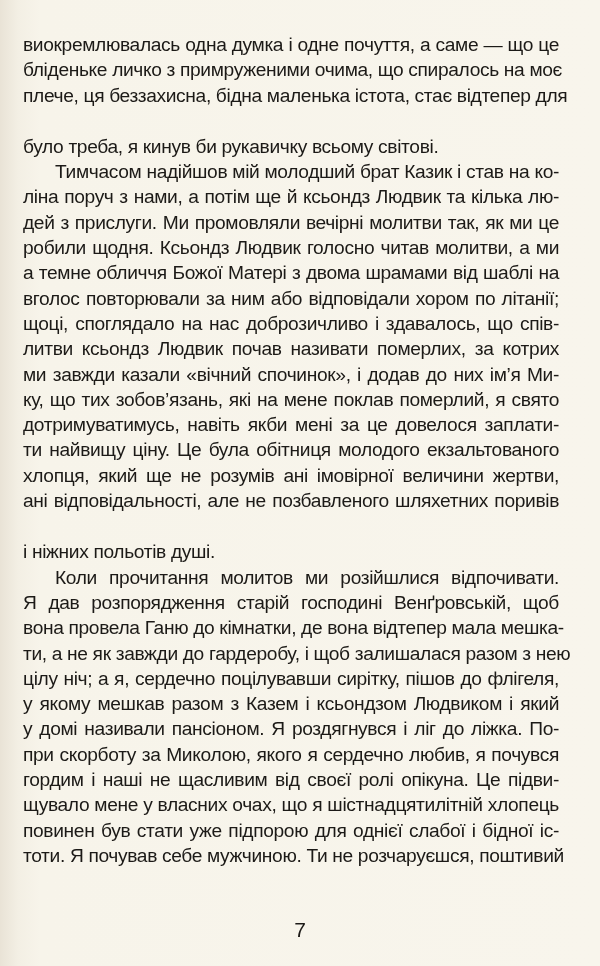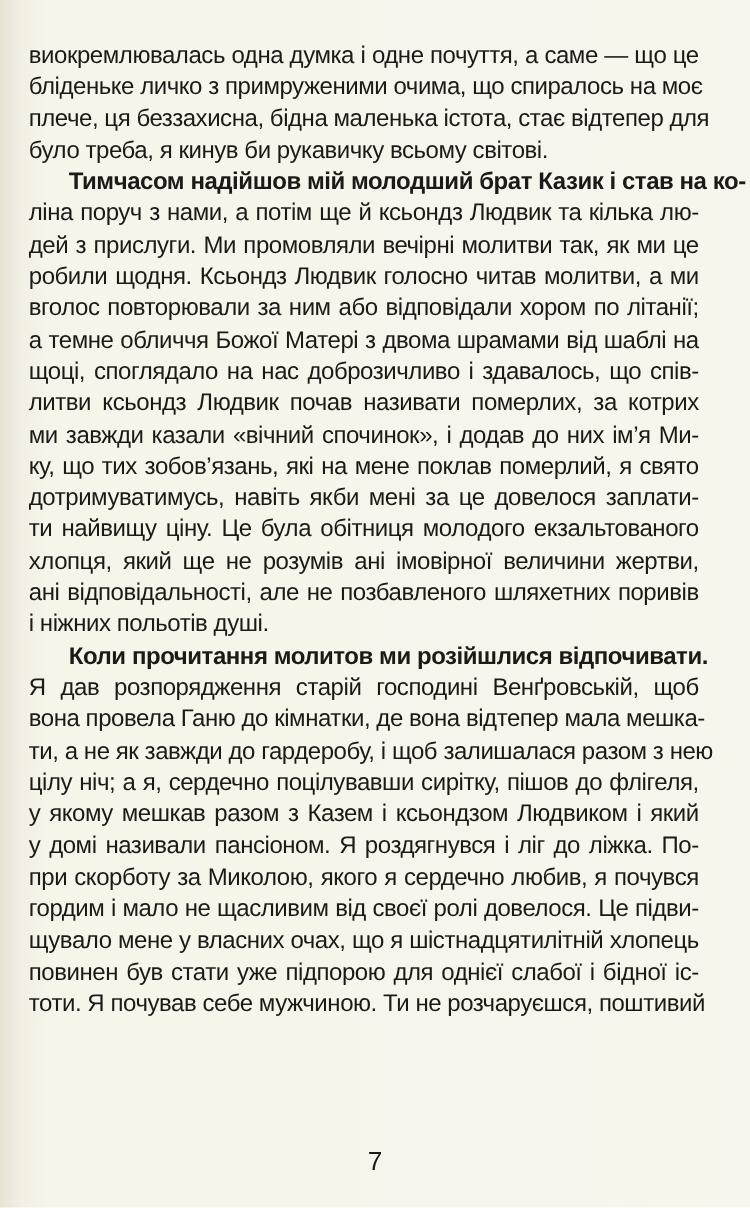--- a/index.html
+++ b/index.html
@@ -14,22 +14,22 @@
     position:absolute; left:23px; top:32px; width:536px;
     font-family: "Liberation Sans Narrow", "Liberation Sans", sans-serif;
     font-size:19.2px;
     line-height:25.3px;
     letter-spacing:-0.35px;
   }
   .line {
     display:block; white-space:nowrap; height:25.3px;
     text-align:justify; text-align-last:justify;
   }
-  .line.last { text-align-last:left; }
-  .line.indent { padding-left:32px;font-weight:bold; }
+  .line.last { text-align-last:left;margin-top:26px; }
+  .line.indent { padding-left:32px; }
   .pagenum {
     position:absolute; left:0; width:600px; top:918px;
     text-align:center; font-size:21px; font-family:"Liberation Sans", sans-serif;
     color:#1c1a17;
   }
 </style>
 </head>
 <body>
 
 <div class="page">
@@ -39,42 +39,42 @@
     <span class="line">бліденьке личко з примруженими очима, що спиралось на моє</span>
     <span class="line">плече, ця беззахисна, бідна маленька істота, стає відтепер для</span>
     <span class="line last">було треба, я кинув би рукавичку всьому світові.</span>
   </div>
 
   <div>
     <span class="line indent">Тимчасом надійшов мій молодший брат Казик і став на ко-</span>
     <span class="line">ліна поруч з нами, а потім ще й ксьондз Людвик та кілька лю-</span>
     <span class="line">дей з прислуги. Ми промовляли вечірні молитви так, як ми це</span>
     <span class="line">робили щодня. Ксьондз Людвик голосно читав молитви, а ми</span>
+    <span class="line">а темне обличчя Божої Матері з двома шрамами від шаблі на</span>
     <span class="line">вголос повторювали за ним або відповідали хором по літанії;</span>
-    <span class="line">а темне обличчя Божої Матері з двома шрамами від шаблі на</span>
     <span class="line">щоці, споглядало на нас доброзичливо і здавалось, що спів-</span>
     <span class="line">литви ксьондз Людвик почав називати померлих, за котрих</span>
     <span class="line">ми завжди казали «вічний спочинок», і додав до них ім’я Ми-</span>
     <span class="line">ку, що тих зобов’язань, які на мене поклав померлий, я свято</span>
     <span class="line">дотримуватимусь, навіть якби мені за це довелося заплати-</span>
     <span class="line">ти найвищу ціну. Це була обітниця молодого екзальтованого</span>
     <span class="line">хлопця, який ще не розумів ані імовірної величини жертви,</span>
     <span class="line">ані відповідальності, але не позбавленого шляхетних поривів</span>
     <span class="line last">і ніжних польотів душі.</span>
   </div>
 
   <div>
     <span class="line indent">Коли прочитання молитов ми розійшлися відпочивати.</span>
     <span class="line">Я дав розпорядження старій господині Венґровській, щоб</span>
     <span class="line">вона провела Ганю до кімнатки, де вона відтепер мала мешка-</span>
     <span class="line">ти, а не як завжди до гардеробу, і щоб залишалася разом з нею</span>
     <span class="line">цілу ніч; а я, сердечно поцілувавши сирітку, пішов до флігеля,</span>
     <span class="line">у якому мешкав разом з Казем і ксьондзом Людвиком і який</span>
     <span class="line">у домі називали пансіоном. Я роздягнувся і ліг до ліжка. По-</span>
     <span class="line">при скорботу за Миколою, якого я сердечно любив, я почувся</span>
-    <span class="line">гордим і мало не щасливим від своєї ролі довелося. Це підви-</span>
+    <span class="line">гордим і наші не щасливим від своєї ролі опікуна. Це підви-</span>
     <span class="line">щувало мене у власних очах, що я шістнадцятилітній хлопець</span>
     <span class="line">повинен був стати уже підпорою для однієї слабої і бідної іс-</span>
     <span class="line">тоти. Я почував себе мужчиною. Ти не розчаруєшся, поштивий</span>
   </div>
 </div>
 
 <div class="pagenum">7</div>
 
 </body></html>

